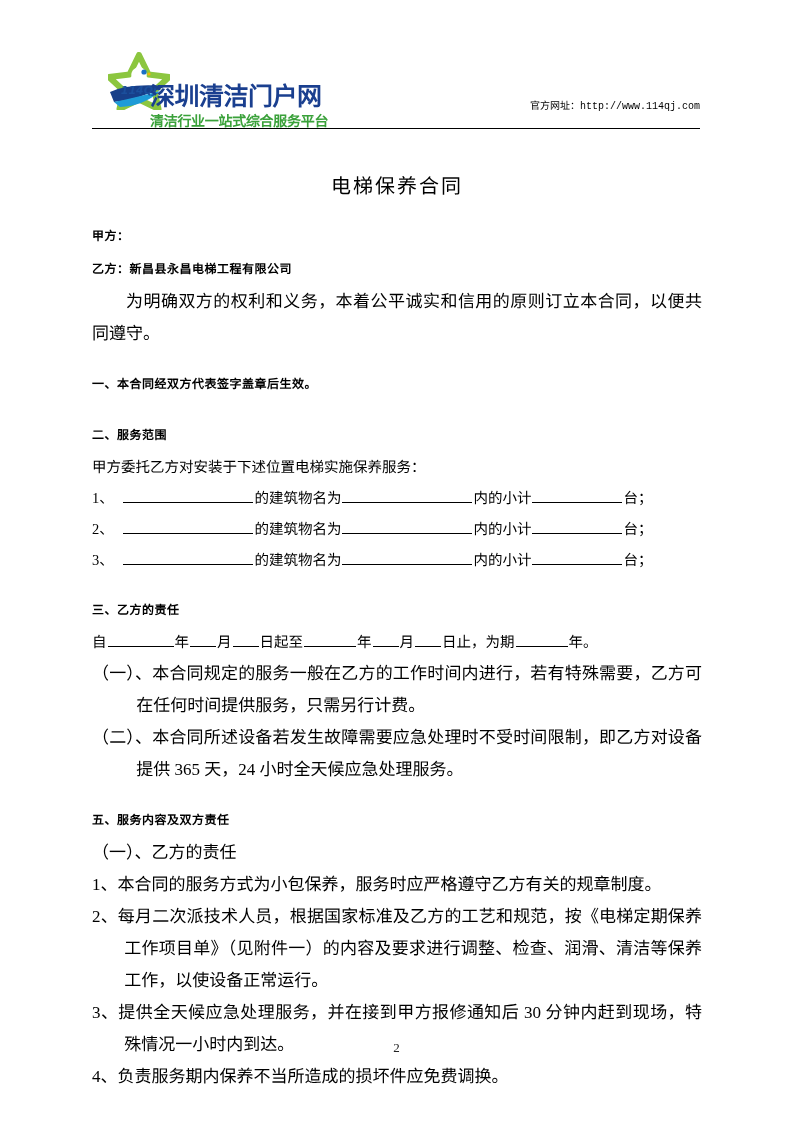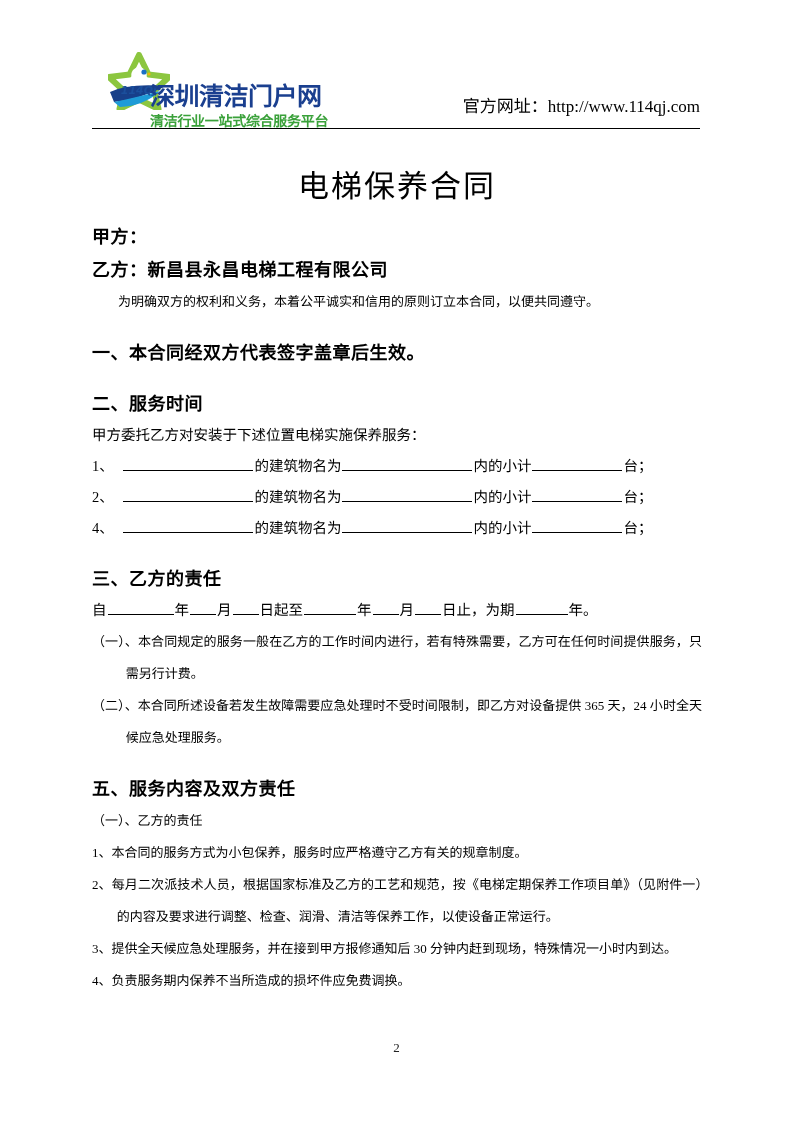--- a/index.html
+++ b/index.html
@@ -68,22 +68,22 @@
     line-height: 14px;
     letter-spacing: -0.3px;
     color: #3aa13a;
     white-space: nowrap;
     margin-top: 2px;
   }
   .official-url {
     position: absolute;
     right: 0;
     top: 48px;
-    font-family: Liberation Serif, serif;
-    font-size: 17px;
+    font-family: Liberation Mono, monospace;
+    font-size: 10px;
     line-height: 18px;
     color: #000;
     white-space: nowrap;
   }
   .header-rule {
     position: absolute;
     left: 92px;
     top: 128px;
     width: 608px;
     height: 0;
@@ -94,39 +94,39 @@
   .content {
     position: absolute;
     left: 92px;
     top: 160px;
     width: 610px;
   }
   .doc-title {
     text-align: center;
     font-family: "DejaVu Sans", "Liberation Sans", sans-serif;
     font-weight: 400;
-    font-size: 31px;
+    font-size: 20px;
     line-height: 40px;
     letter-spacing: 2px;
     margin: 6px 0 14px 0;
   }
   .line {
     font-size: 14.5px;
     line-height: 31px;
     white-space: nowrap;
   }
   .para {
-    font-size: 13px;
+    font-size: 17px;
     line-height: 32px;
     text-align: justify;
   }
   .bold-line {
     font-family: "DejaVu Sans", "Liberation Sans", sans-serif;
     font-weight: 700;
-    font-size: 18px;
+    font-size: 12px;
     line-height: 33px;
     letter-spacing: 0.5px;
   }
   .indent1 { text-indent: 2em; }
   .hang {
     padding-left: 1.9em;
     text-indent: -1.9em;
   }
   .hang-sub {
     padding-left: 2.6em;
@@ -207,35 +207,35 @@
     </div>
 
     <div class="bold-line">
       <span>乙方：</span><span>新昌县永昌电梯工程有限公司</span>
     </div>
 
     <div class="para indent1">为明确双方的权利和义务，本着公平诚实和信用的原则订立本合同，以便共同遵守。</div>
 
     <div class="bold-line sec-sp">一、本合同经双方代表签字盖章后生效。</div>
 
-    <div class="bold-line sec-sp">二、服务时间</div>
+    <div class="bold-line sec-sp">二、服务范围</div>
     <div class="line">甲方委托乙方对安装于下述位置电梯实施保养服务：</div>
 
     <div class="row-item">
       <span class="row-num">1、</span><span class="blank b-xxl"></span><span>的建筑物名为</span><span class="blank b-xxl"></span><span>内的小计</span><span class="blank b-lg"></span><span>台；</span>
     </div>
 
     <div class="row-item">
       <span class="row-num">2、</span><span class="blank b-xxl"></span><span>的建筑物名为</span><span class="blank b-xxl"></span><span>内的小计</span><span class="blank b-lg"></span><span>台；</span>
     </div>
 
-
-    <div class="row-item">
-      <span class="row-num">4、</span><span class="blank b-xxl"></span><span>的建筑物名为</span><span class="blank b-xxl"></span><span>内的小计</span><span class="blank b-lg"></span><span>台；</span>
-    </div>
+    <div class="row-item">
+      <span class="row-num">3、</span><span class="blank b-xxl"></span><span>的建筑物名为</span><span class="blank b-xxl"></span><span>内的小计</span><span class="blank b-lg"></span><span>台；</span>
+    </div>
+
 
     <div class="bold-line sec-sp">三、乙方的责任</div>
 
     <div class="row-item">
       <span>自</span><span class="blank b-md"></span><span>年</span><span class="blank b-xs"></span><span>月</span><span class="blank b-xs"></span><span>日起至</span><span class="blank b-sm"></span><span>年</span><span class="blank b-xs"></span><span>月</span><span class="blank b-xs"></span><span>日止，为期</span><span class="blank b-sm"></span><span>年。</span>
     </div>
 
     <div class="para hang-sub">（一）、本合同规定的服务一般在乙方的工作时间内进行，若有特殊需要，乙方可在任何时间提供服务，只需另行计费。</div>
     <div class="para hang-sub">（二）、本合同所述设备若发生故障需要应急处理时不受时间限制，即乙方对设备提供 365 天，24 小时全天候应急处理服务。</div>
 

